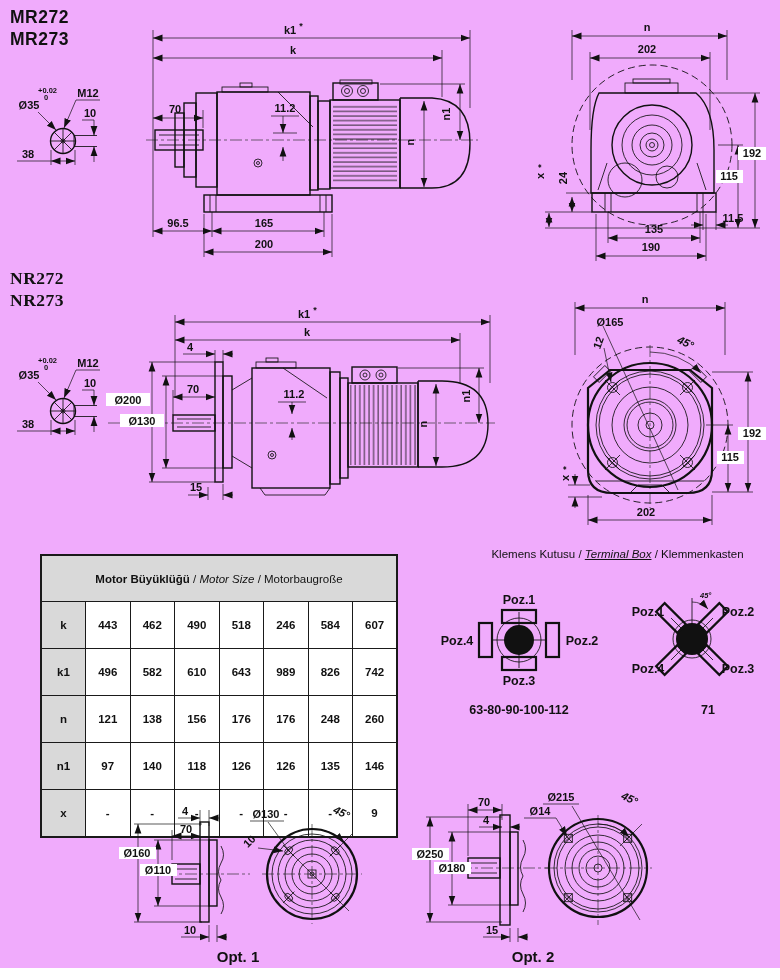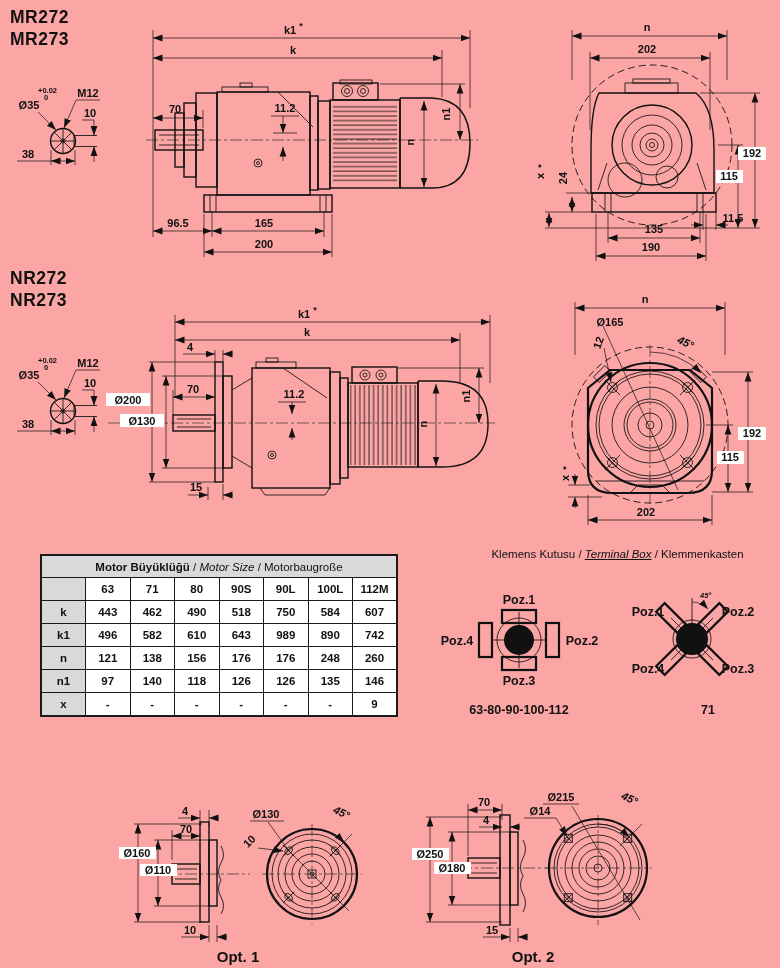--- a/index.html
+++ b/index.html
@@ -1,16 +1,16 @@
 <!DOCTYPE html>
 <html><head>
 <meta charset="utf-8">
 <style>
   html,body{margin:0;padding:0;background:#fff;}
-  #page{position:relative;width:780px;height:968px;background:#fca5a5;font-family:"Liberation Sans",sans-serif;color:#111;overflow:hidden;}
+  #page{position:relative;width:780px;height:968px;background:#f0abfc;font-family:"Liberation Sans",sans-serif;color:#111;overflow:hidden;}
   .abs{position:absolute;}
   .modtitle{font-weight:bold;font-size:17.5px;line-height:22px;letter-spacing:.5px;}
   .secTitle{font-size:11.5px;text-align:center;}
   .secTitle .b{font-weight:normal;}
   .secTitle .i{font-style:italic;text-decoration:underline;}
   .flTitle{font-size:13px;text-align:center;width:780px;}
   .flTitle .b{font-weight:bold;}
   .flTitle .i{font-style:italic;}
   svg{position:absolute;overflow:visible;}
   svg text{font-family:"Liberation Sans",sans-serif;fill:#111;}
@@ -22,21 +22,21 @@
   .cap{font-weight:bold;font-size:12.5px;text-anchor:middle;}
   .cap15{font-weight:bold;font-size:15px;text-anchor:middle;}
   .ol{fill:none;stroke:#111;stroke-width:1.4;}
   .o2{fill:none;stroke:#111;stroke-width:2.2;}
   .tn{fill:none;stroke:#111;stroke-width:.85;}
   .de{fill:none;stroke:#111;stroke-width:.7;}
   .cl{fill:none;stroke:#333;stroke-width:.7;stroke-dasharray:12 3 3 3;}
   .dsh{fill:none;stroke:#111;stroke-width:.9;stroke-dasharray:7 4;}
   
   #sizeTable{border-collapse:collapse;table-layout:fixed;width:358px;}
-  #sizeTable td{border:1px solid #1a1a1a;text-align:center;font-size:11.5px;font-weight:bold;height:22px;padding:0;background:#fff;}
+  #sizeTable td{border:1px solid #1a1a1a;text-align:center;font-size:11.5px;font-weight:bold;height:22px;padding:12px;background:#fff;}
   #sizeTable{border:2px solid #1a1a1a;}
   #sizeTable td.lbl{background:#d9d9d9;width:46px;}
   #sizeTable tr.t-title td{background:#d9d9d9;height:21px;font-weight:normal;}
   #sizeTable tr.t-title .b{font-weight:bold;}
   #sizeTable tr.t-title .i{font-style:italic;}
 </style>
 </head>
 <body>
 
 <div id="page">
@@ -52,21 +52,21 @@
     <pattern id="vfin" width="4.6" height="4" patternUnits="userSpaceOnUse">
       <line x1="1" y1="0" x2="1" y2="4" stroke="#111" stroke-width=".9"></line>
     </pattern>
   </defs>
 </svg>
 
 <div class="abs modtitle" style="left:10px;top:6px;">
   <div>MR272</div>
   <div>MR273</div>
 </div>
-<div class="abs modtitle" style="left:10px;top:267px;">
+<div class="abs modtitle" style="left:10px;top:267px;font-family:Liberation Serif, serif;">
   <div>NR272</div>
   <div>NR273</div>
 </div>
 
 <svg style="left:10px;top:80px;" width="130" height="100" viewBox="10 80 130 100">
   <g>
     <circle class="ol" cx="63" cy="141" r="12.5"></circle>
     <circle class="tn" cx="63" cy="141" r="2"></circle>
     <line class="tn" x1="63" y1="128.5" x2="63" y2="153.5"></line>
     <line class="tn" x1="50.5" y1="141" x2="75.5" y2="141"></line>
@@ -405,48 +405,38 @@
   <text class="d" transform="rotate(-90 569 478)" x="569" y="478">x</text>
   <text class="d9" transform="rotate(-90 569 468)" x="569" y="468">*</text>
   <text class="d" x="646" y="516">202</text>
 </svg>
 
 <table id="sizeTable" class="abs" style="left:40px;top:554px;">
   <tbody>
         <tr class="t-title">
     <td colspan="8"><span class="b">Motor Büyüklüğü</span><span> / </span><span class="i">Motor Size</span><span> / </span><span>Motorbaugroße</span></td>
   </tr>
-  <tr class="t-head">
-    <td class="lbl"></td>
-    <td>63</td>
-    <td>71</td>
-    <td>80</td>
-    <td>90S</td>
-    <td>90L</td>
-    <td>100L</td>
-    <td>112M</td>
-  </tr>
   <tr>
     <td class="lbl">k</td>
     <td>443</td>
     <td>462</td>
     <td>490</td>
     <td>518</td>
-    <td>750</td>
+    <td>246</td>
     <td>584</td>
     <td>607</td>
   </tr>
   <tr>
     <td class="lbl">k1</td>
     <td>496</td>
     <td>582</td>
     <td>610</td>
     <td>643</td>
     <td>989</td>
-    <td>890</td>
+    <td>826</td>
     <td>742</td>
   </tr>
   <tr>
     <td class="lbl">n</td>
     <td>121</td>
     <td>138</td>
     <td>156</td>
     <td>176</td>
     <td>176</td>
     <td>248</td>

